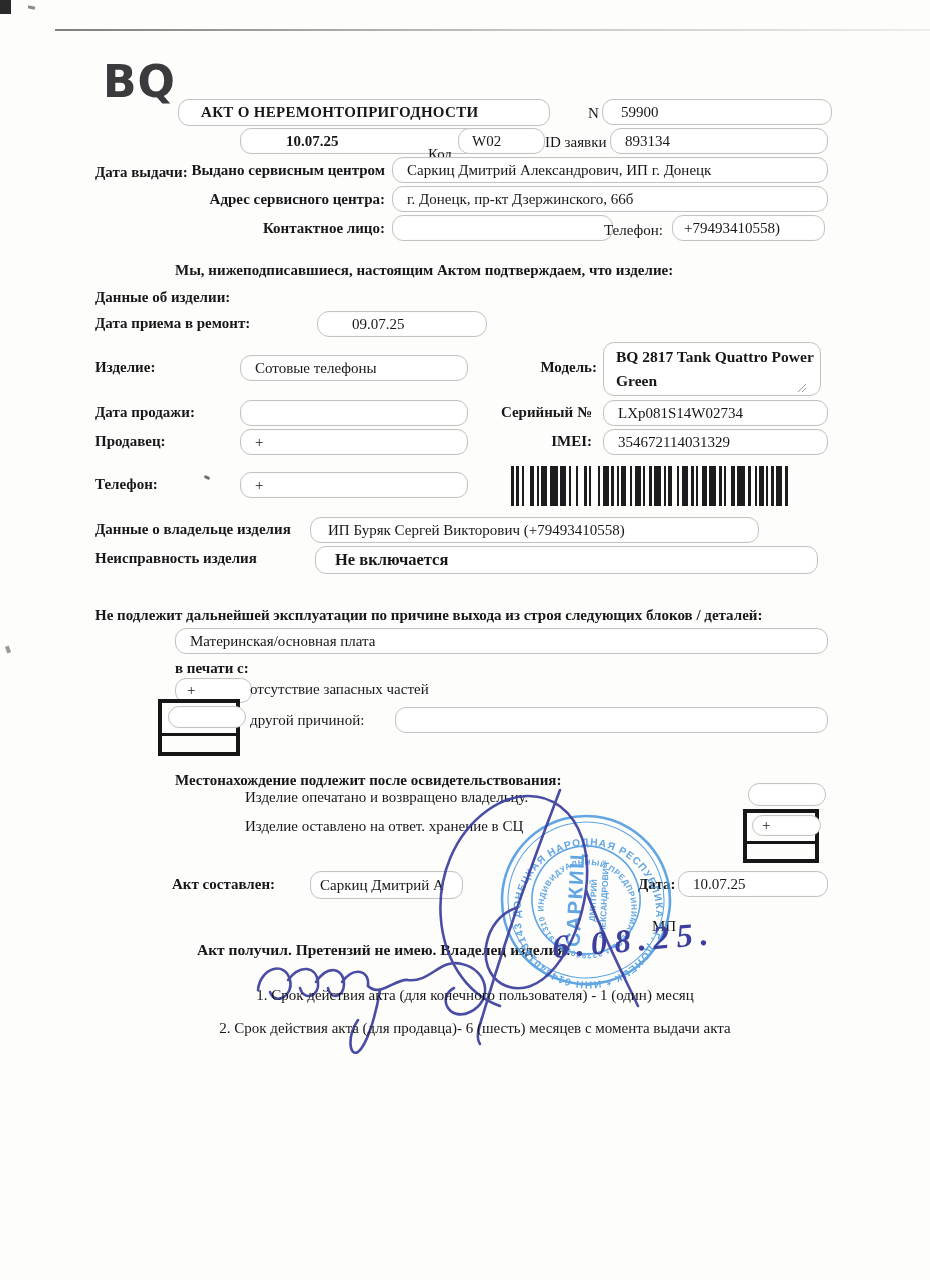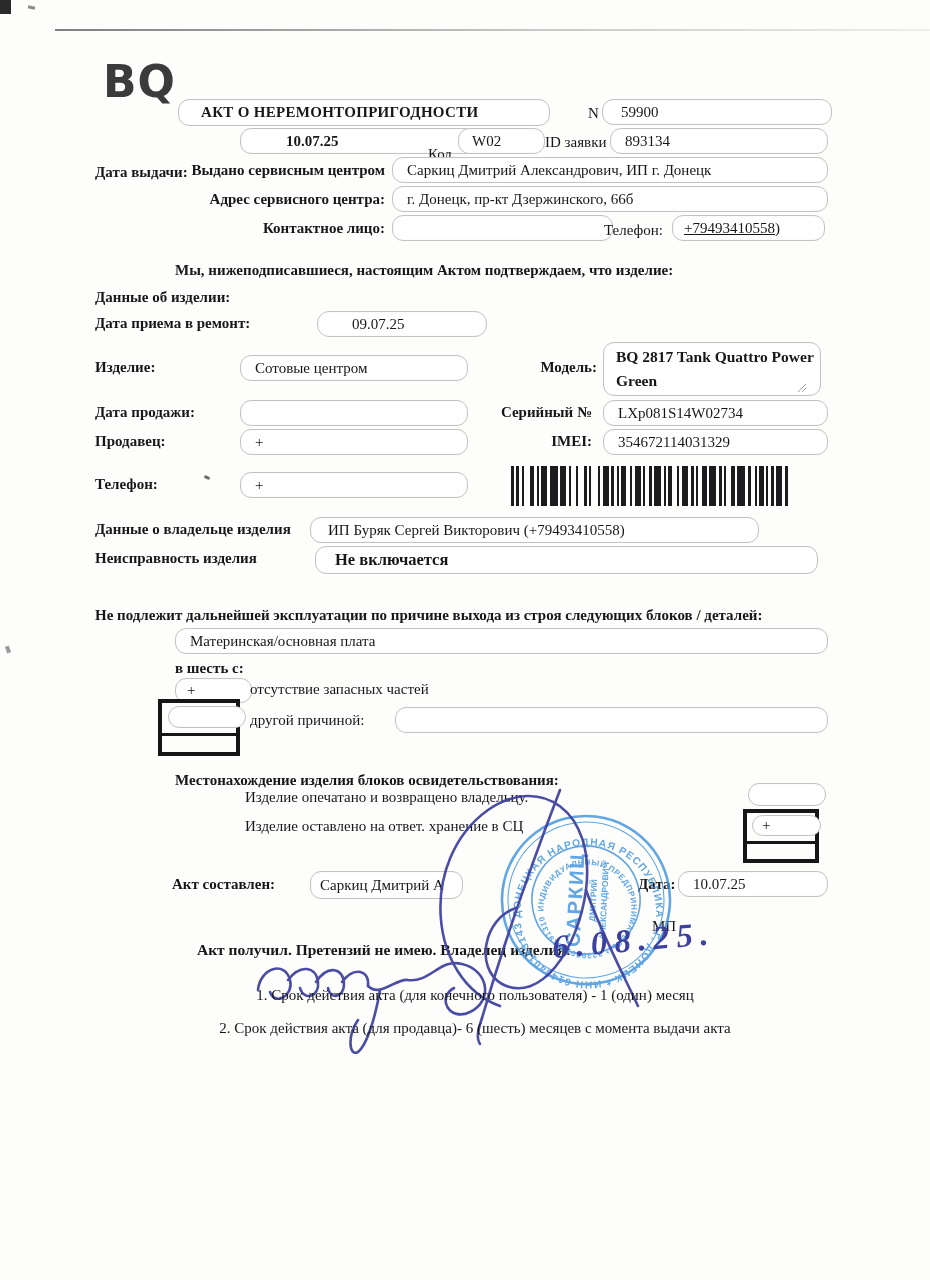--- a/index.html
+++ b/index.html
@@ -46,30 +46,30 @@
 
 <div class="abs lbl" style="left:150px;top:162px;width:235px;text-align:right;">Выдано сервисным центром</div>
 <div class="inp" style="left:392px;top:157px;width:420px;height:24px;padding-left:14px;">Саркиц Дмитрий Александрович, ИП г. Донецк</div>
 
 <div class="abs lbl" style="left:150px;top:191px;width:235px;text-align:right;">Адрес сервисного центра:</div>
 <div class="inp" style="left:392px;top:186px;width:420px;height:24px;padding-left:14px;">г. Донецк, пр-кт Дзержинского, 66б</div>
 
 <div class="abs lbl" style="left:150px;top:220px;width:235px;text-align:right;">Контактное лицо:</div>
 <div class="inp" style="left:392px;top:215px;width:205px;height:24px;padding-left:14px;"></div>
 <div class="abs txt" style="left:604px;top:222px;">Телефон:</div>
-<div class="inp" style="left:672px;top:215px;width:140px;height:24px;padding-left:11px;text-decoration:underline;">+79493410558)</div>
+<div class="inp" style="left:672px;top:215px;width:140px;height:24px;padding-left:11px;">+79493410558)</div>
 
 <div class="abs lbl" style="left:175px;top:262px;">Мы, нижеподписавшиеся, настоящим Актом подтверждаем, что изделие:</div>
 <div class="abs lbl" style="left:95px;top:289px;">Данные об изделии:</div>
 
 <div class="abs lbl" style="left:95px;top:315px;">Дата приема в ремонт:</div>
 <div class="inp" style="left:317px;top:311px;width:134px;height:24px;padding-left:34px;border-radius:12px;">09.07.25</div>
 
 <div class="abs lbl" style="left:95px;top:359px;">Изделие:</div>
-<div class="inp" style="left:240px;top:355px;width:212px;height:24px;padding-left:14px;">Сотовые центром</div>
+<div class="inp" style="left:240px;top:355px;width:212px;height:24px;padding-left:14px;">Сотовые телефоны</div>
 <div class="abs lbl" style="left:500px;top:359px;width:97px;text-align:right;font-family:Liberation Serif, serif;">Модель:</div>
 <div class="inp bold" style="left:603px;top:342px;width:204px;height:52px;padding-left:12px;white-space:normal;line-height:1.55;font-size:15.5px;align-items:center;">BQ 2817 Tank Quattro Power Green</div>
 <div class="abs" style="left:796px;top:382px;width:10px;height:10px;background:repeating-linear-gradient(135deg,transparent,transparent 2px,#9a9a9a 2px,#9a9a9a 3px);clip-path:polygon(100% 0,100% 100%,0 100%);"></div>
 
 <div class="abs lbl" style="left:95px;top:404px;">Дата продажи:</div>
 <div class="inp" style="left:240px;top:400px;width:212px;height:24px;padding-left:14px;"></div>
 <div class="abs lbl" style="left:500px;top:404px;width:92px;text-align:right;">Серийный №</div>
 <div class="inp" style="left:603px;top:400px;width:209px;height:24px;padding-left:14px;">LXp081S14W02734</div>
 
 <div class="abs lbl" style="left:95px;top:433px;">Продавец:</div>
@@ -165,33 +165,33 @@
   </div>
 
 <div class="abs lbl" style="left:95px;top:521px;">Данные о владельце изделия</div>
 <div class="inp" style="left:310px;top:517px;width:430px;height:24px;padding-left:17px;">ИП Буряк Сергей Викторович (+79493410558)</div>
 
 <div class="abs lbl" style="left:95px;top:550px;">Неисправность изделия</div>
 <div class="inp bold" style="left:315px;top:546px;width:482px;height:26px;padding-left:19px;font-size:16.5px;">Не включается</div>
 
 <div class="abs lbl" style="left:95px;top:607px;">Не подлежит дальнейшей эксплуатации по причине выхода из строя следующих блоков / деталей:</div>
 <div class="inp" style="left:175px;top:628px;width:637px;height:24px;padding-left:14px;">Материнская/основная плата</div>
-<div class="abs lbl" style="left:175px;top:660px;">в шесть с:</div>
+<div class="abs lbl" style="left:175px;top:660px;">в печати с:</div>
 
 <div class="inp" style="left:175px;top:678px;width:64px;height:23px;padding-left:11px;">+</div>
 <div class="abs txt" style="left:250px;top:681px;">отсутствие запасных частей</div>
 
 <div class="blackbox" style="left:158px;top:699px;width:74px;height:49px;">
   <div class="divider" style="top:30px;"></div>
 </div>
 <div class="inp" style="left:168px;top:706px;width:66px;height:20px;padding-left:10px;"></div>
 <div class="abs txt" style="left:250px;top:712px;">другой причиной:</div>
 <div class="inp" style="left:395px;top:707px;width:417px;height:24px;padding-left:14px;"></div>
 
-<div class="abs lbl" style="left:175px;top:772px;">Местонахождение изделия блоков освидетельствования:</div>
+<div class="abs lbl" style="left:175px;top:772px;">Местонахождение подлежит после освидетельствования:</div>
 <div class="abs txt" style="left:245px;top:789px;">Изделие опечатано и возвращено владельцу.</div>
 <div class="inp" style="left:748px;top:783px;width:66px;height:21px;padding-left:10px;"></div>
 
 <div class="abs txt" style="left:245px;top:818px;">Изделие оставлено на ответ. хранение в СЦ</div>
 <div class="blackbox" style="left:743px;top:809px;width:68px;height:46px;">
   <div class="divider" style="top:28px;"></div>
 </div>
 <div class="inp" style="left:752px;top:815px;width:58px;height:19px;padding-left:9px;">+</div>
 
 <div class="abs lbl" style="left:172px;top:876px;">Акт составлен:</div>

